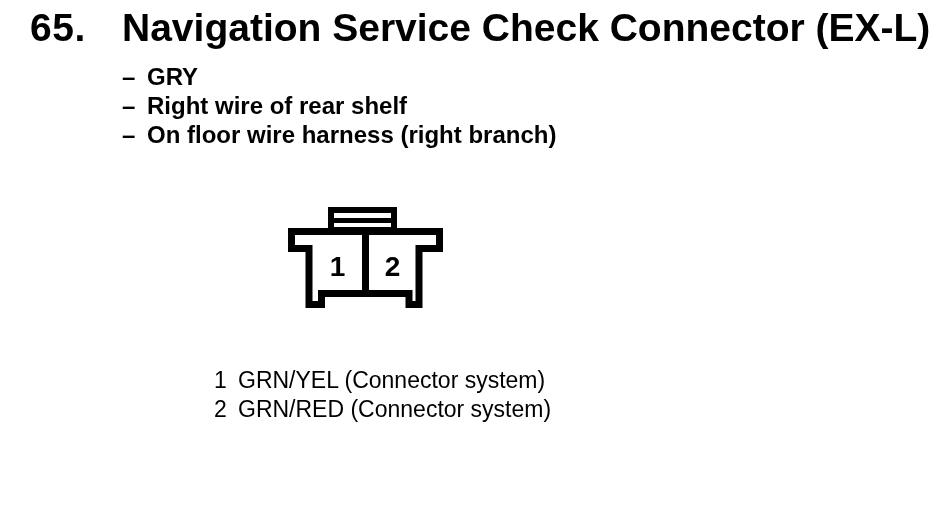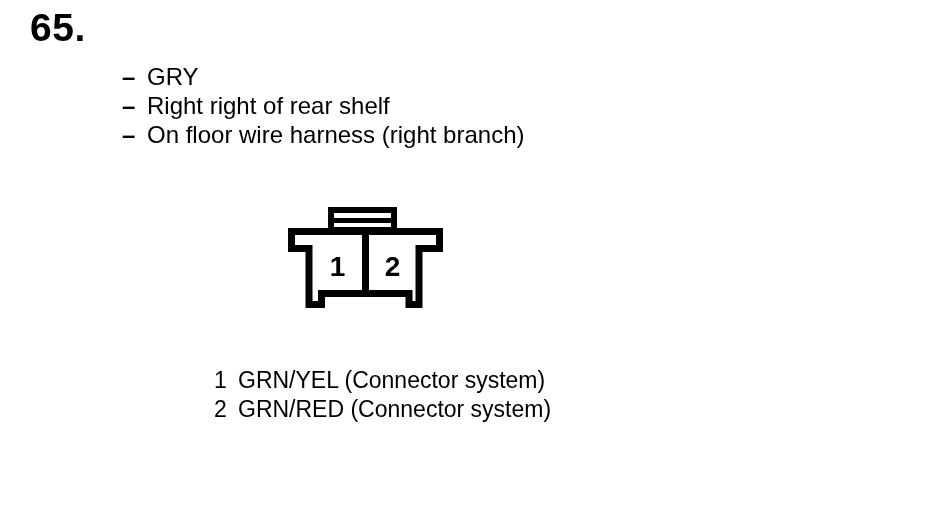--- a/index.html
+++ b/index.html
@@ -36,21 +36,21 @@
     top: 62px;
     font-size: 24px;
     line-height: 29px;
   }
   .detail-row { display: flex; }
   .detail-dash {
     width: 25px;
     flex: 0 0 25px;
     font-weight: bold;
   }
-  .detail-text { white-space: nowrap; }
+  .detail-text { white-space: nowrap; font-weight: bold; }
   .connector-figure {
     position: absolute;
     left: 280px;
     top: 195px;
     width: 180px;
     height: 125px;
   }
   .connector-figure svg { display: block; width: 100%; height: 100%; }
   .cavity-digit {
     font-family: "Liberation Sans", sans-serif;
@@ -73,29 +73,30 @@
   }
   .pin-label { white-space: nowrap; }
 </style>
 </head>
 <body>
 
 <div class="page">
 
   <span class="section-number">65.</span>
 
+  <span class="page-title">Navigation Service Check Connector (EX-L)</span>
 
   <div class="details">
     <div class="detail-row">
       <span class="detail-dash">–</span>
       <span class="detail-text">GRY</span>
     </div>
     <div class="detail-row">
       <span class="detail-dash">–</span>
-      <span class="detail-text">Right right of rear shelf</span>
+      <span class="detail-text">Right wire of rear shelf</span>
     </div>
     <div class="detail-row">
       <span class="detail-dash">–</span>
       <span class="detail-text">On floor wire harness (right branch)</span>
     </div>
   </div>
 
   <div class="connector-figure">
     <svg viewBox="0 0 180 125" xmlns="http://www.w3.org/2000/svg">
 

